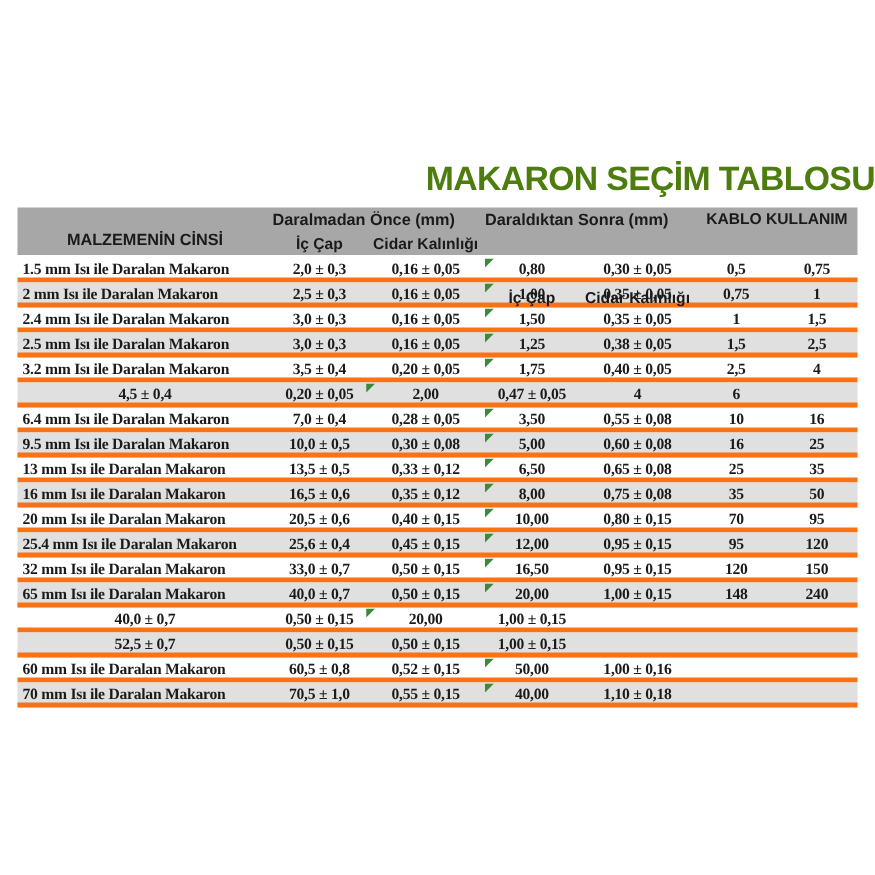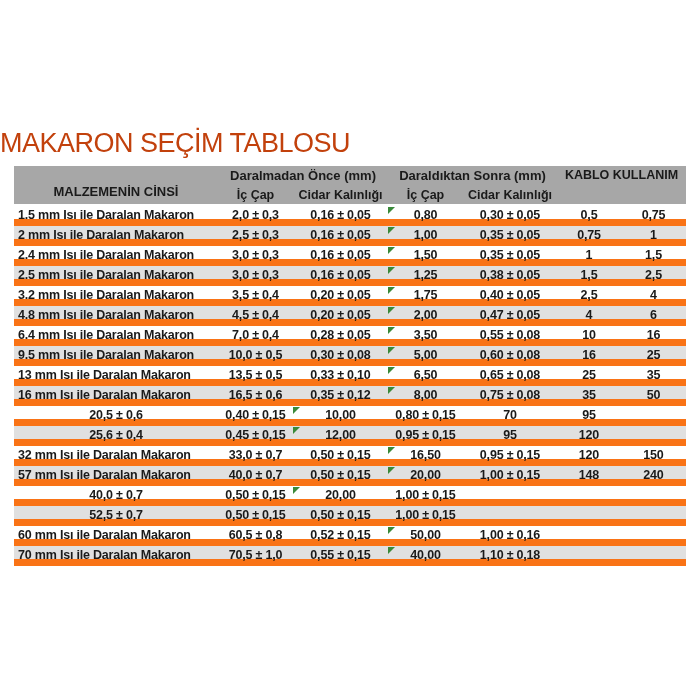--- a/index.html
+++ b/index.html
@@ -13,25 +13,25 @@
   body{
     width:700px;height:700px;
     font-family:"Liberation Sans", sans-serif;
     color:var(--text);
     position:relative;
     overflow:hidden;
   }
   .page-title{
     position:absolute;
     top:128px;left:0;width:700px;
-    text-align:left;
+    text-align:right;
     font-size:27px;
-    font-weight:normal;
+    font-weight:bold;
     letter-spacing:-0.5px;
-    color:#c2410c;
+    color:#4d7c0f;
   }
   .table-wrap{
     position:absolute;
     left:14px;top:166px;
     width:672px;
   }
   
   .thead{
     display:flex;
     background:var(--header-bg);
@@ -45,50 +45,50 @@
     display:flex;align-items:center;justify-content:center;
     text-align:center;
     font-size:13px;
     margin-top:12px;
   }
   .th-group{
     display:flex;flex-direction:column;
   }
   .th-group .grp-label{
     height:19px;line-height:20px;
-    text-align:center;
     font-size:13px;
   }
   .th-sub{
     display:flex;height:19px;align-items:center;
   }
   .th-sub span{
     line-height:18px;text-align:center;
     font-size:12.5px;
   }
   .g-before{width:170px;}
   .g-before .sub-1{width:75px;}
   .g-before .sub-2{width:95px;}
-  .g-after{width:169px;}
+  .g-after{width:169px;gap:44px;}
   .g-after .sub-1{width:75px;}
   .g-after .sub-2{width:94px;}
   .g-est{width:129px;}
   .g-est .grp-label,.g-est .grp-label2{
     height:19px;line-height:20px;text-align:center;font-size:12.5px;
   }
   .g-est .grp-label2{line-height:18px;}
   
   .tbody .row{
     display:grid;
     grid-template-columns:204px 75px 95px 75px 94px 64px 65px;
     height:20px;
-    border-bottom:7px solid #f97316;
+    border-bottom:4px solid #f97316;
     font-weight:bold;
     font-size:12.5px;
     letter-spacing:-0.2px;
+    font-family:Liberation Serif, serif;
   }
   .tbody .row:nth-child(even){background:var(--row-alt-bg);}
   .tbody .cell{
     display:flex;align-items:center;justify-content:center;
     white-space:nowrap;
     position:relative;
     line-height:19px;
   }
   .tbody .cell.material{
     justify-content:flex-start;
@@ -247,23 +247,20 @@
           <span>0,40 ± 0,05</span>
         </div>
         <div class="cell">
           <span>2,5</span>
         </div>
         <div class="cell">
           <span>4</span>
         </div>
       </div>
       <div class="row">
-        <div class="cell material">
-          <span>4.8 mm Isı ile Daralan Makaron</span>
-        </div>
         <div class="cell">
           <span>4,5 ± 0,4</span>
         </div>
         <div class="cell">
           <span>0,20 ± 0,05</span>
         </div>
         <div class="cell">
           <span class="marker"></span>
           <span>2,00</span>
         </div>
@@ -326,21 +323,21 @@
         </div>
       </div>
       <div class="row">
         <div class="cell material">
           <span>13 mm Isı ile Daralan Makaron</span>
         </div>
         <div class="cell">
           <span>13,5 ± 0,5</span>
         </div>
         <div class="cell">
-          <span>0,33 ± 0,10</span>
+          <span>0,33 ± 0,12</span>
         </div>
         <div class="cell">
           <span class="marker"></span>
           <span>6,50</span>
         </div>
         <div class="cell">
           <span>0,65 ± 0,08</span>
         </div>
         <div class="cell">
           <span>25</span>
@@ -367,20 +364,23 @@
           <span>0,75 ± 0,08</span>
         </div>
         <div class="cell">
           <span>35</span>
         </div>
         <div class="cell">
           <span>50</span>
         </div>
       </div>
       <div class="row">
+        <div class="cell material">
+          <span>20 mm Isı ile Daralan Makaron</span>
+        </div>
         <div class="cell">
           <span>20,5 ± 0,6</span>
         </div>
         <div class="cell">
           <span>0,40 ± 0,15</span>
         </div>
         <div class="cell">
           <span class="marker"></span>
           <span>10,00</span>
         </div>
@@ -388,20 +388,23 @@
           <span>0,80 ± 0,15</span>
         </div>
         <div class="cell">
           <span>70</span>
         </div>
         <div class="cell">
           <span>95</span>
         </div>
       </div>
       <div class="row">
+        <div class="cell material">
+          <span>25.4 mm Isı ile Daralan Makaron</span>
+        </div>
         <div class="cell">
           <span>25,6 ± 0,4</span>
         </div>
         <div class="cell">
           <span>0,45 ± 0,15</span>
         </div>
         <div class="cell">
           <span class="marker"></span>
           <span>12,00</span>
         </div>
@@ -434,21 +437,21 @@
         </div>
         <div class="cell">
           <span>120</span>
         </div>
         <div class="cell">
           <span>150</span>
         </div>
       </div>
       <div class="row">
         <div class="cell material">
-          <span>57 mm Isı ile Daralan Makaron</span>
+          <span>65 mm Isı ile Daralan Makaron</span>
         </div>
         <div class="cell">
           <span>40,0 ± 0,7</span>
         </div>
         <div class="cell">
           <span>0,50 ± 0,15</span>
         </div>
         <div class="cell">
           <span class="marker"></span>
           <span>20,00</span>

